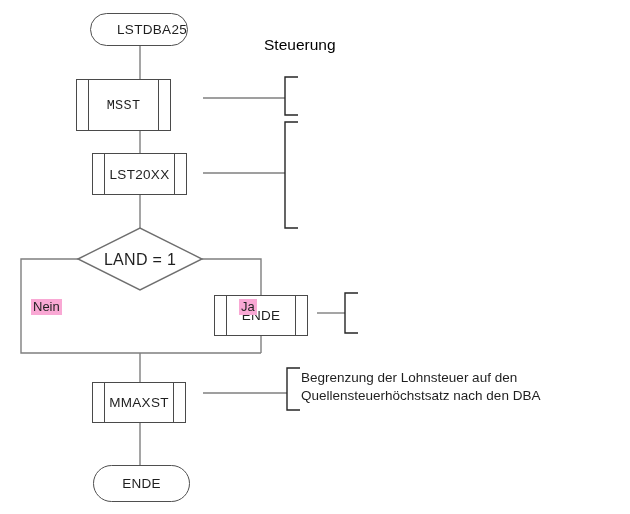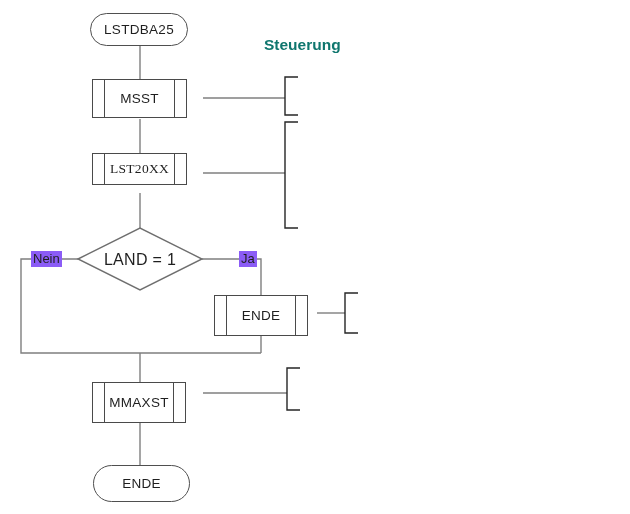--- a/index.html
+++ b/index.html
@@ -54,32 +54,32 @@
   .process::after  { right: 11px; }
   .decision-label {
     position: absolute;
     text-align: center;
     font-size: 16px;
     letter-spacing: 0.3px;
     z-index: 2;
   }
   .edge-label {
     position: absolute;
-    background: #8b5cf6;
+    background: #f9a8d4;
     font-size: 13px;
     padding: 0 2px;
     z-index: 3;
     line-height: 16px;
+    margin-top: 48px;
   }
   .heading {
     position: absolute;
     font-size: 15.5px;
-    color: #0f766e;
+    color: #000000;
     z-index: 2;
-    font-weight: bold;
   }
   .annotation {
     position: absolute;
     font-size: 13.5px;
     line-height: 17.5px;
     white-space: pre-line;
     color: #1f1f1f;
     z-index: 2;
   }
 </style>
@@ -112,29 +112,29 @@
     <polygon points="78,259 140,228 202,259 140,290" stroke="#6f6f6f" stroke-width="1.4" fill="#ffffff"></polygon>
 
     <path d="M298 77 H285 V115 H298" stroke="#262626" stroke-width="1.4"></path>
     <path d="M298 122 H285 V228 H298" stroke="#262626" stroke-width="1.4"></path>
     <path d="M358 293 H345 V333 H358" stroke="#262626" stroke-width="1.4"></path>
     <path d="M300 368 H287 V410 H300" stroke="#262626" stroke-width="1.4"></path>
   </svg>
 
   <div class="heading" style="left:264px; top:36px;">Steuerung</div>
 
-  <div class="node terminal" style="left:90px; top:13px; width:98px; height:33px;">
+  <div class="node terminal" style="left:90px; top:13px; width:98px; height:33px;justify-content:flex-end;">
     <span>LSTDBA25</span>
   </div>
 
-  <div class="node process" style="left:92px; top:79px; width:95px; height:39px;">
+  <div class="node process" style="left:76px; top:79px; width:95px; height:52px;font-family:Liberation Mono, monospace;">
     <span>MSST</span>
   </div>
 
-  <div class="node process" style="left:92px; top:153px; width:95px; height:32px;font-family:Liberation Serif, serif;">
+  <div class="node process" style="left:92px; top:153px; width:95px; height:42px;">
     <span>LST20XX</span>
   </div>
 
   <div class="decision-label" style="left:90px; top:251px; width:100px;">LAND = 1</div>
 
   <div class="edge-label" style="left:31px; top:251px;">Nein</div>
 
   <div class="edge-label" style="left:239px; top:251px;">Ja</div>
 
   <div class="node process" style="left:214px; top:295px; width:94px; height:41px;">
@@ -145,14 +145,16 @@
     <span>MMAXST</span>
   </div>
 
   <div class="node terminal" style="left:93px; top:465px; width:97px; height:37px; border-radius:19px;">
     <span>ENDE</span>
   </div>
 
 
 
 
+  <div class="annotation" style="left:301px; top:369px; width:270px;">Begrenzung der Lohnsteuer auf den
+Quellensteuerhöchstsatz nach den DBA</div>
 
 </div>
 
 </body></html>

